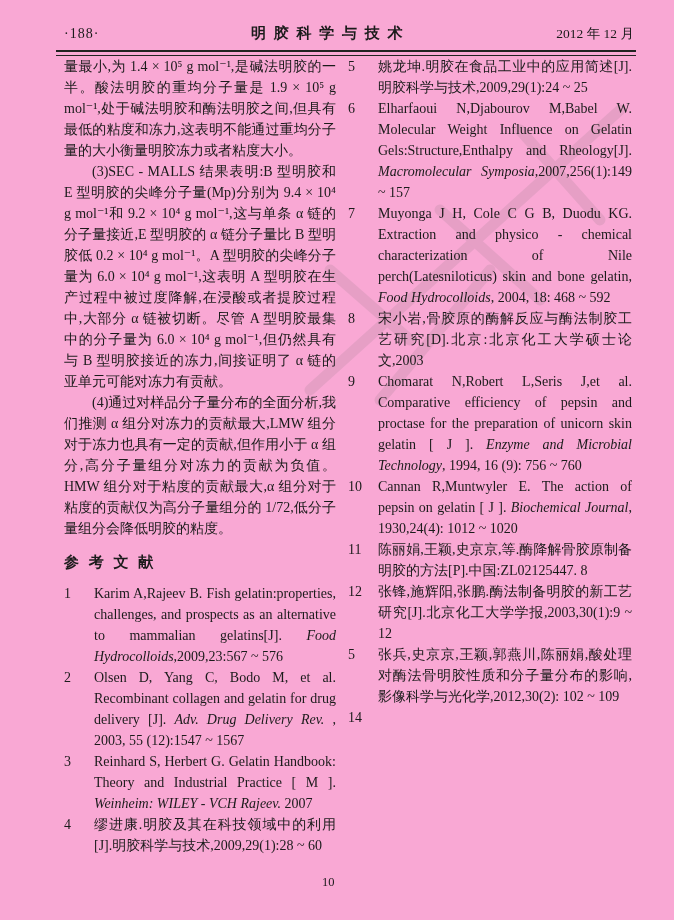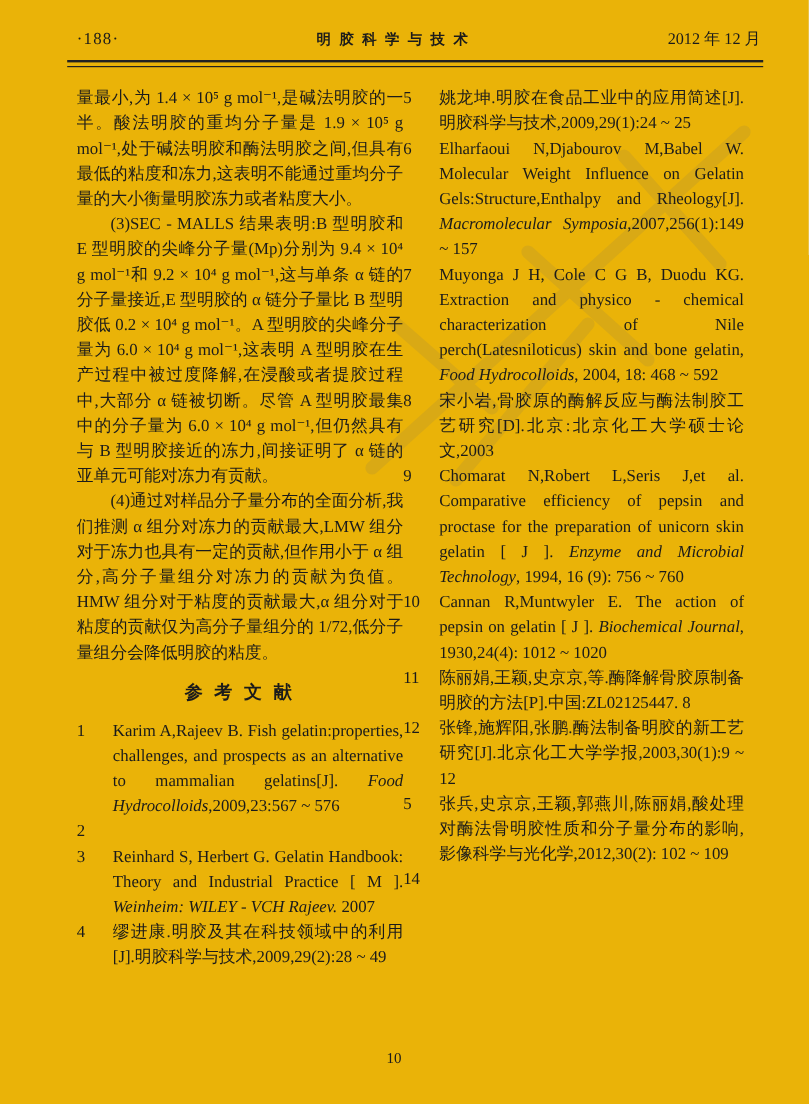--- a/index.html
+++ b/index.html
@@ -6,63 +6,63 @@
   body {
     background: #e9e9e7;
     font-family: "Liberation Serif", "DejaVu Serif", serif;
     color: #1b1b1b;
   }
   .page {
     position: relative;
     width: 674px;
     height: 920px;
     margin: 0 auto;
-    background: #eab308;
+    background: #f9a8d4;
     overflow: hidden;
   }
   
   .header {
     position: absolute;
     top: 24px; left: 64px; right: 40px;
     display: flex;
     align-items: baseline;
     justify-content: space-between;
     font-size: 14px;
   }
   .header .pg { letter-spacing: 1px; }
   .header .journal {
     font-weight: bold;
-    font-size: 12px;
+    font-size: 15px;
     letter-spacing: 2px;
   }
   .header .date { font-size: 13.5px; }
   .header-rule {
     position: absolute;
     top: 50px; left: 56px; right: 38px;
     height: 3px;
     border-top: 2px solid #222;
     border-bottom: 1.5px solid #222;
   }
   
   .columns {
     position: absolute;
-    top: 72px; left: 64px; right: 40px;
+    top: 56px; left: 64px; right: 40px;
     display: flex;
-    gap: 0;
+    gap: 12px;
   }
   .col { font-size: 14px; line-height: 21px; }
   .col-left  { width: 272px; flex: none; }
   .col-right { width: 284px; flex: none; }
   .para {
     text-align: justify;
     margin: 0;
   }
   .para.indent { text-indent: 2em; }
   .refs-heading {
-    text-align: center;
+    text-align: left;
     font-weight: bold;
     font-size: 15px;
     letter-spacing: 3px;
     margin: 13px 0 10px 0;
   }
   .ref {
     display: flex;
     align-items: flex-start;
   }
   .ref-num {
@@ -119,28 +119,29 @@
       <p class="para indent">(3)SEC - MALLS 结果表明:B 型明胶和 E 型明胶的尖峰分子量(Mp)分别为 9.4 × 10⁴ g mol⁻¹和 9.2 × 10⁴ g mol⁻¹,这与单条 α 链的分子量接近,E 型明胶的 α 链分子量比 B 型明胶低 0.2 × 10⁴ g mol⁻¹。A 型明胶的尖峰分子量为 6.0 × 10⁴ g mol⁻¹,这表明 A 型明胶在生产过程中被过度降解,在浸酸或者提胶过程中,大部分 α 链被切断。尽管 A 型明胶最集中的分子量为 6.0 × 10⁴ g mol⁻¹,但仍然具有与 B 型明胶接近的冻力,间接证明了 α 链的亚单元可能对冻力有贡献。</p>
       <p class="para indent">(4)通过对样品分子量分布的全面分析,我们推测 α 组分对冻力的贡献最大,LMW 组分对于冻力也具有一定的贡献,但作用小于 α 组分,高分子量组分对冻力的贡献为负值。HMW 组分对于粘度的贡献最大,α 组分对于粘度的贡献仅为高分子量组分的 1/72,低分子量组分会降低明胶的粘度。</p>
       <div class="refs-heading">参  考  文  献</div>
       <div>
           <div class="ref">
             <span class="ref-num">1</span>
             <span class="ref-text"><span>Karim A,Rajeev B. Fish gelatin:properties, challenges, and prospects as an alternative to mammalian gelatins[J]. </span><span class="it">Food Hydrocolloids</span><span>,2009,23:567 ~ 576</span></span>
           </div>
           <div class="ref">
             <span class="ref-num">2</span>
+            <span class="ref-text"><span>Olsen D, Yang C, Bodo M, et al. Recombinant collagen and gelatin for drug delivery [J]. </span><span class="it">Adv. Drug Delivery Rev.</span><span> , 2003, 55 (12):1547 ~ 1567</span></span>
           </div>
           <div class="ref">
             <span class="ref-num">3</span>
             <span class="ref-text"><span>Reinhard S, Herbert G. Gelatin Handbook: Theory and Industrial Practice [ M ]. </span><span class="it">Weinheim: WILEY - VCH Rajeev.</span><span> 2007</span></span>
           </div>
           <div class="ref">
             <span class="ref-num">4</span>
-            <span class="ref-text"><span>缪进康.明胶及其在科技领域中的利用[J].明胶科学与技术,2009,29(2):28 ~ 49</span></span>
+            <span class="ref-text"><span>缪进康.明胶及其在科技领域中的利用[J].明胶科学与技术,2009,29(1):28 ~ 60</span></span>
           </div>
         </div>
     </div>
 
     <div class="col col-right">
       <div>
           <div class="ref">
             <span class="ref-num">5</span>
             <span class="ref-text"><span>姚龙坤.明胶在食品工业中的应用简述[J].明胶科学与技术,2009,29(1):24 ~ 25</span></span>
           </div>

